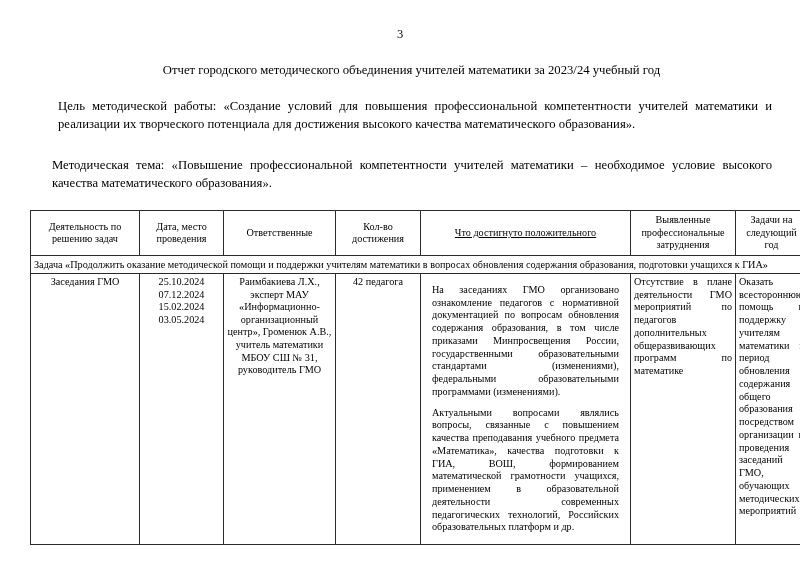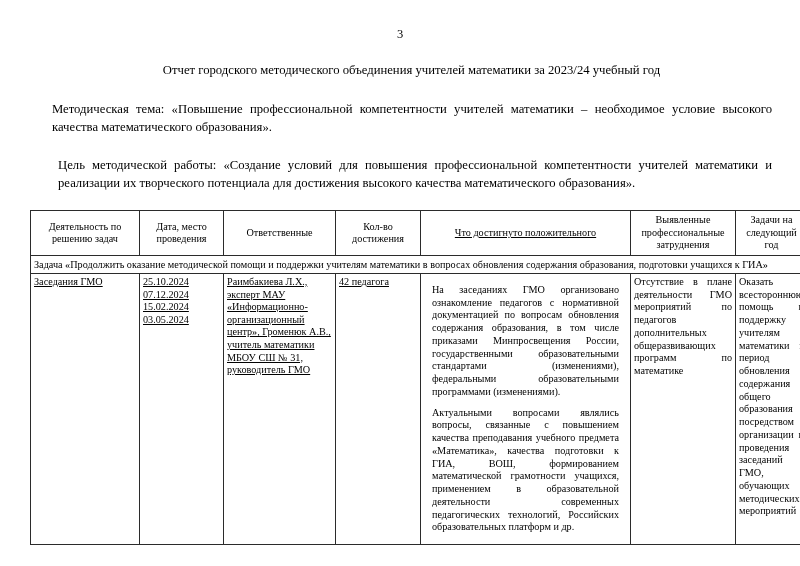--- a/index.html
+++ b/index.html
@@ -63,22 +63,22 @@
     vertical-align: top;
     font-weight: normal;
   }
   table.report th {
     text-align: center;
     vertical-align: middle;
     line-height: 1.22;
     padding: 3px 2px;
   }
   td.ctext {
+    text-align: center;
     line-height: 1.24;
-    text-decoration: underline;
   }
   td.jtext {
     text-align: justify;
     text-justify: inter-word;
     line-height: 1.25;
     hyphens: none;
   }
   td.jtext p {
     margin: 8px;
     text-align: justify;
@@ -100,23 +100,23 @@
 </style>
 </head>
 <body>
 
 <div class="page">
 
   <div class="page-number">3</div>
 
   <div class="doc-title">Отчет городского методического объединения учителей математики за 2023/24 учебный год</div>
 
+  <div class="para second">Цель методической работы: «Создание условий для повышения профессиональной компетентности учителей математики и реализации их творческого потенциала для достижения высокого качества математического образования».</div>
+
   <div class="para first">Методическая тема: «Повышение профессиональной компетентности учителей математики – необходимое условие высокого качества математического образования».</div>
-
-  <div class="para second">Цель методической работы: «Создание условий для повышения профессиональной компетентности учителей математики и реализации их творческого потенциала для достижения высокого качества математического образования».</div>
 
   <table class="report">
     <thead>
       <tr>
         <th class="col1">Деятельность по решению задач</th>
         <th class="col2">Дата, место проведения</th>
         <th class="col3">Ответственные</th>
         <th class="col4">Кол-во достижения</th>
         <th class="col5">Что достигнуто положительного</th>
         <th class="col6">Выявленные профессиональные затруднения</th>

